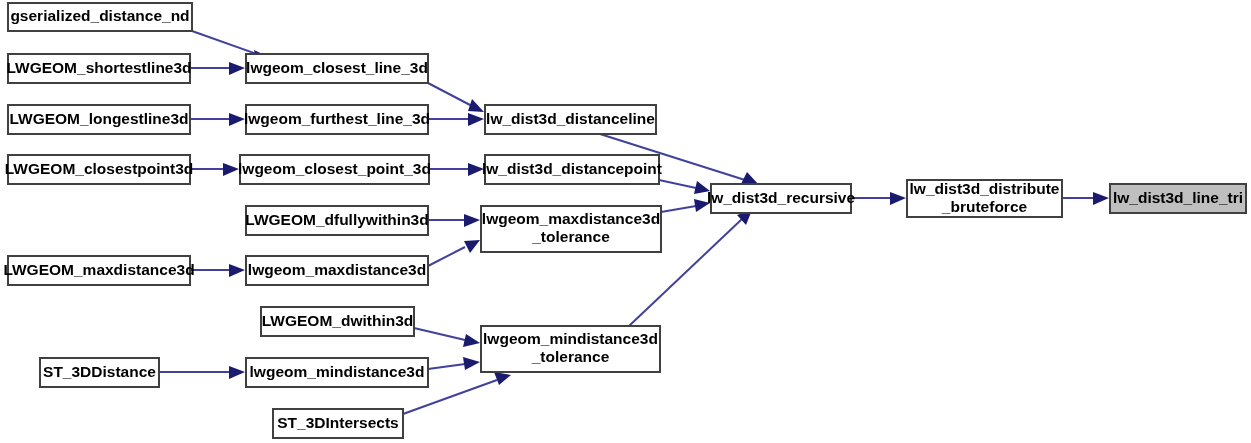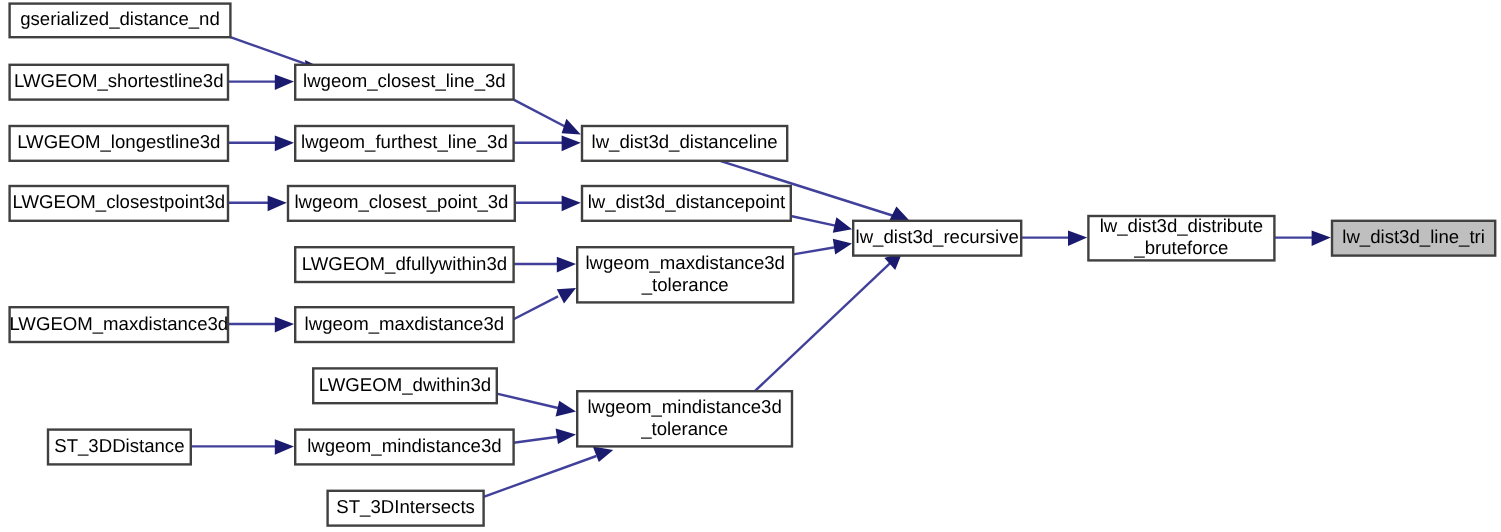--- a/index.html
+++ b/index.html
@@ -7,20 +7,21 @@
     padding: 0;
     background: #ffffff;
   }
   #graph-root {
     position: relative;
     width: 1251px;
     height: 443px;
     background: #ffffff;
     font-family: "Liberation Sans", sans-serif;
     overflow: hidden;
+    font-weight: bold;
   }
   svg#callgraph {
     display: block;
     width: 1251px;
     height: 443px;
   }
   .node-box {
     fill: #ffffff;
     stroke: #404040;
     stroke-width: 2;

